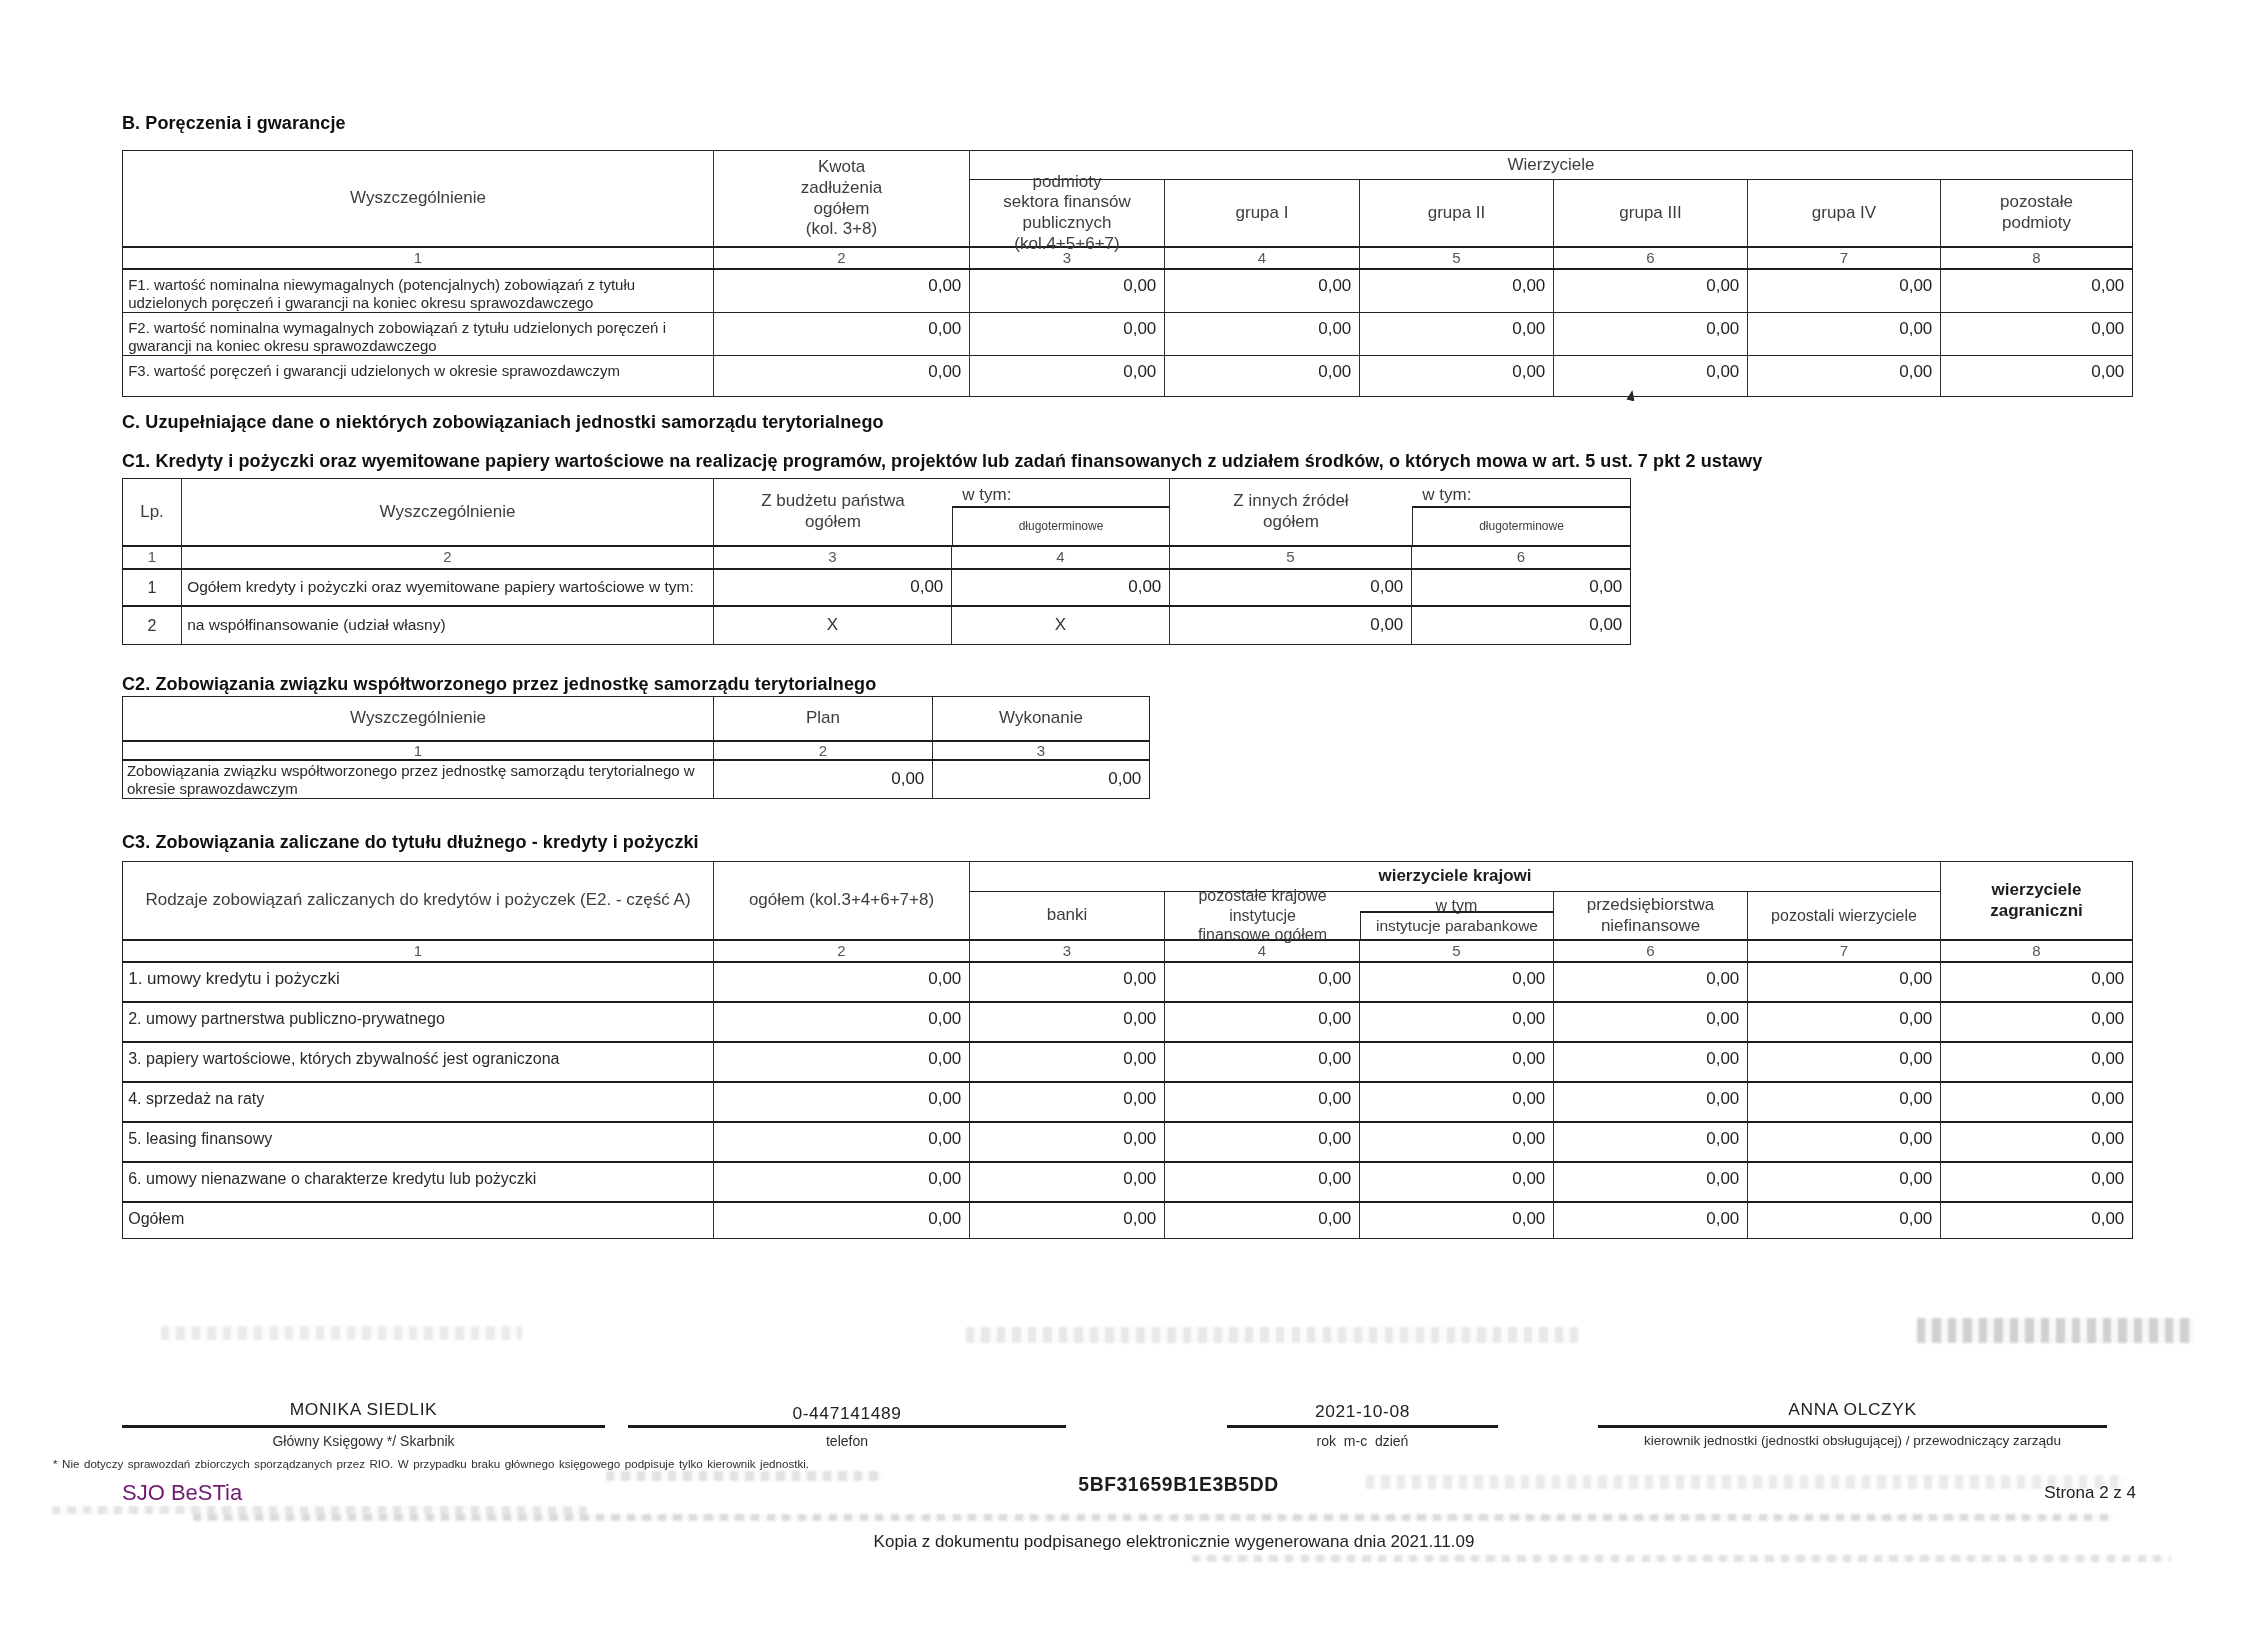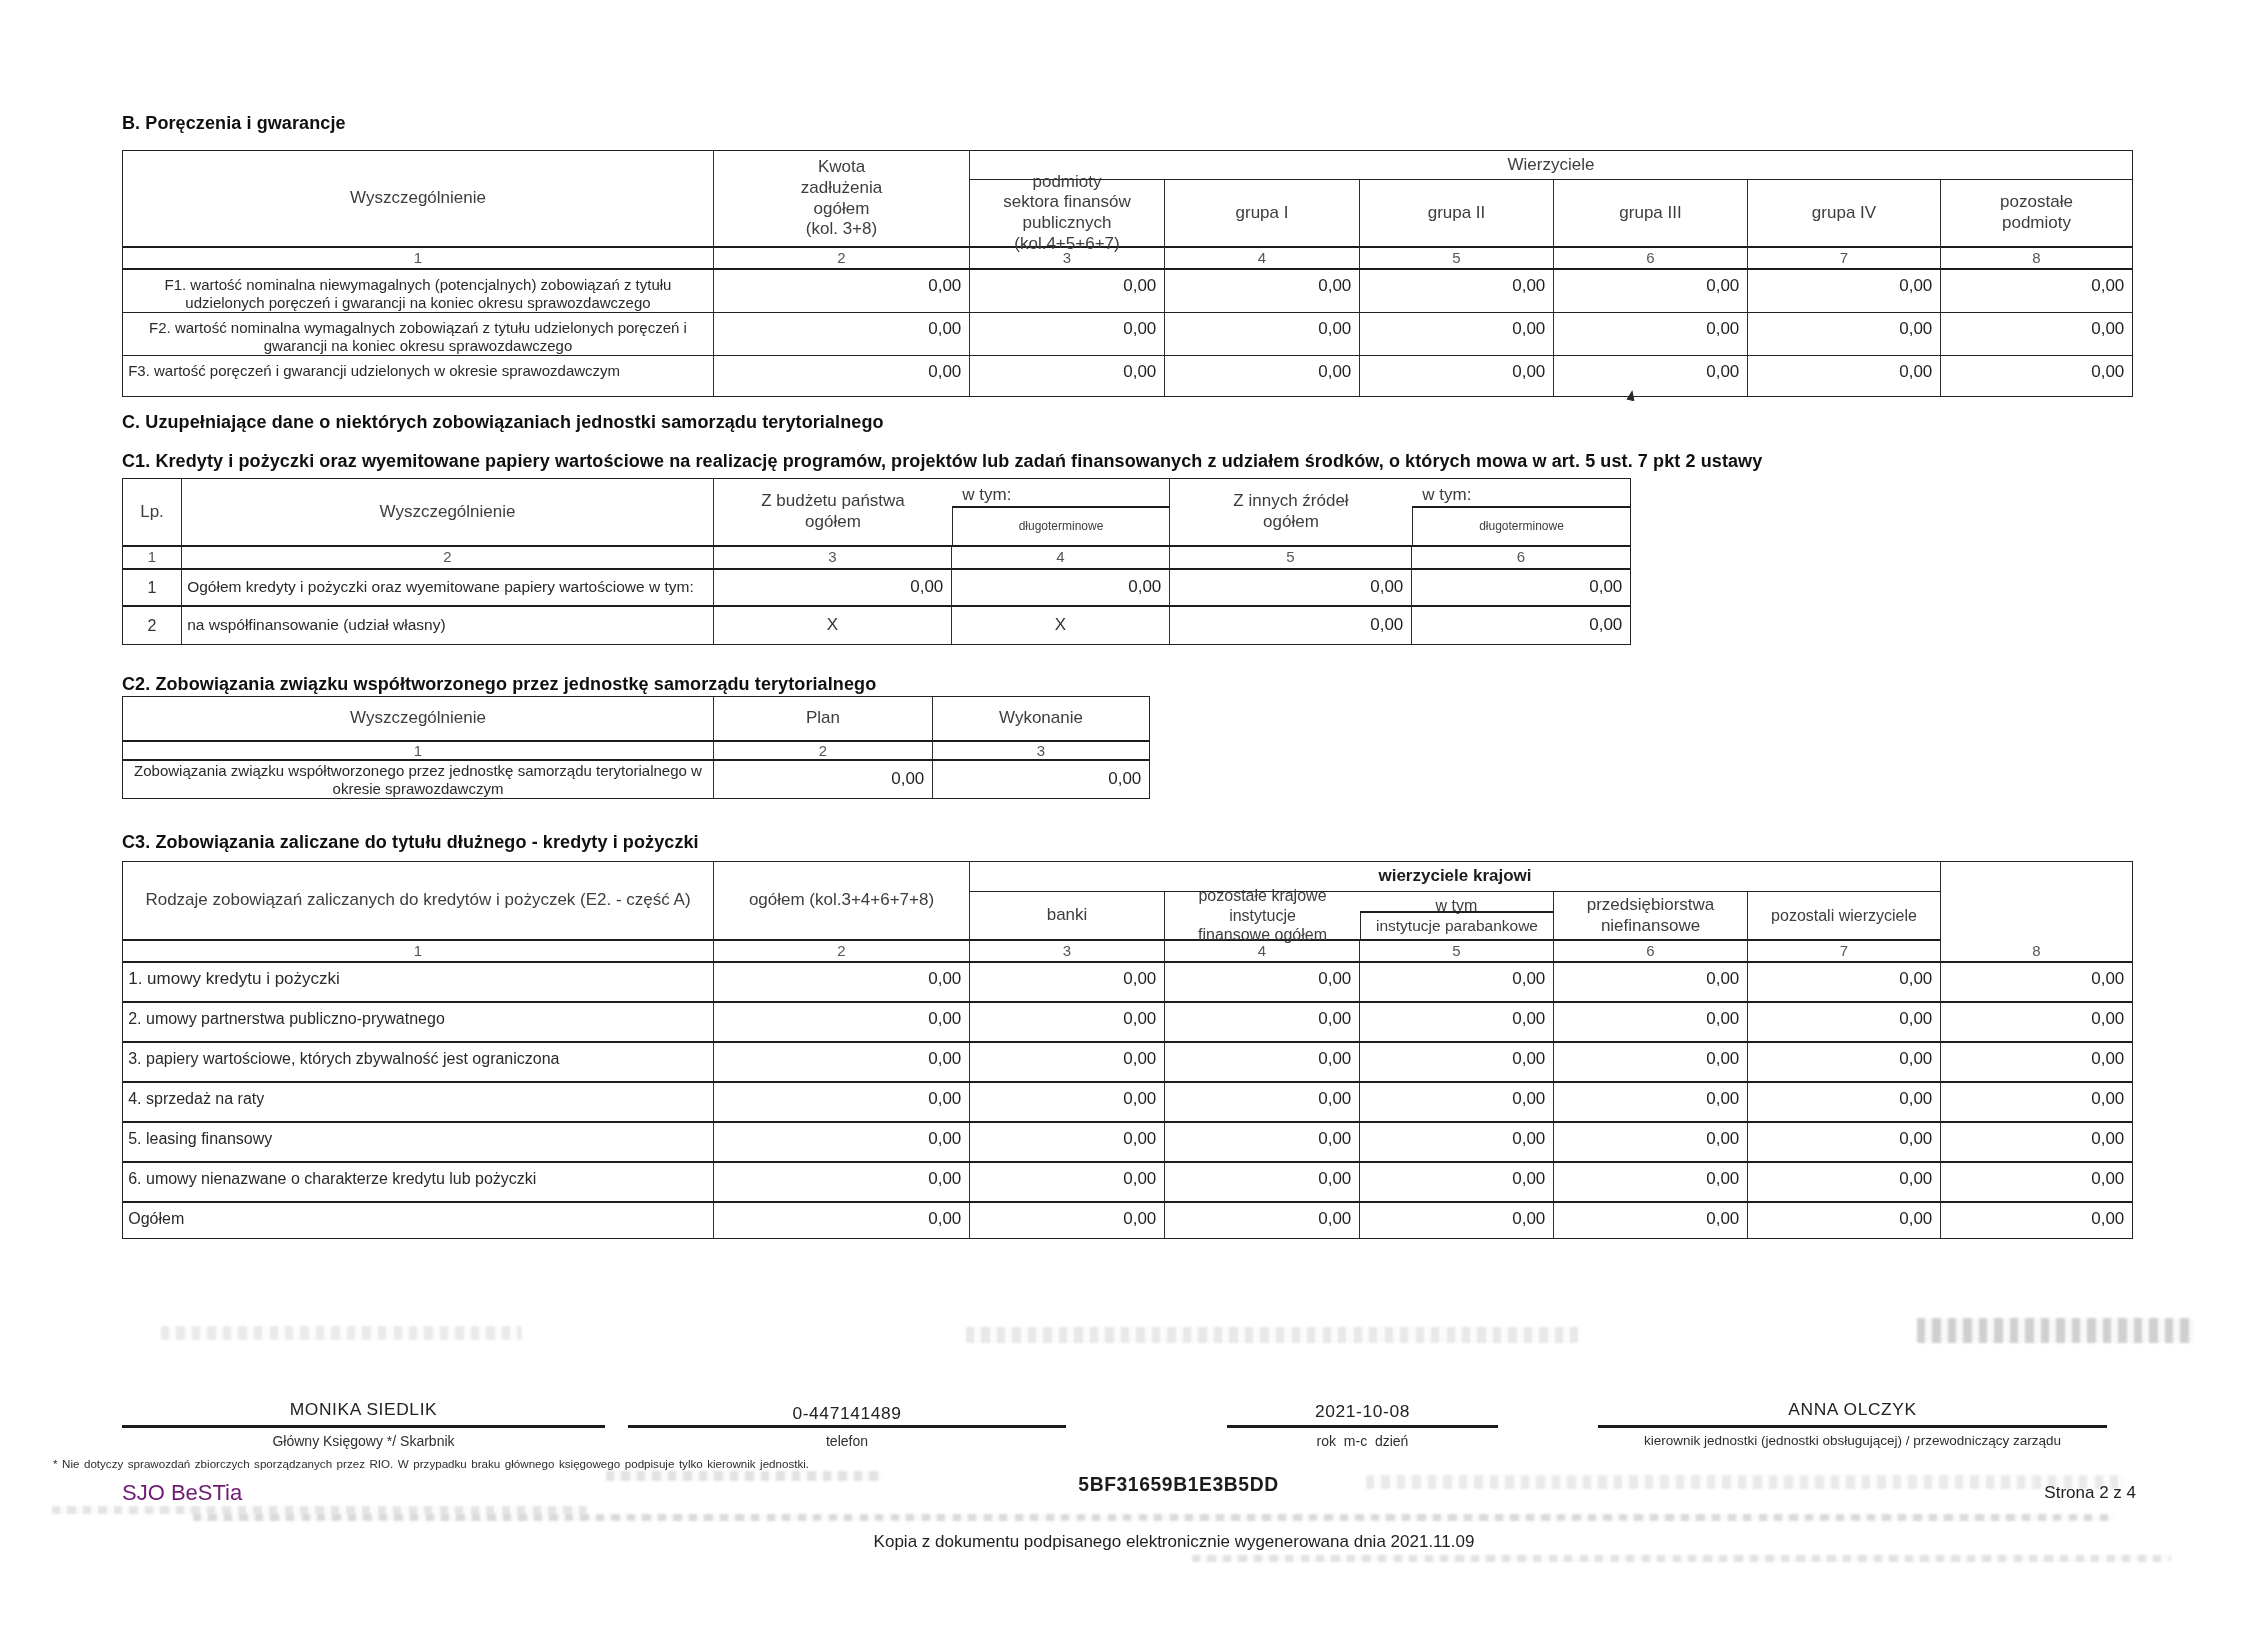--- a/index.html
+++ b/index.html
@@ -7,21 +7,21 @@
   .abs{position:absolute;}
   .title{position:absolute;font-size:18px;font-weight:bold;color:#101010;letter-spacing:0.1px;white-space:nowrap;}
   .tbl{position:absolute;display:grid;background:#fff;border:1.9px solid #232323;box-sizing:border-box;}
   .cell{box-sizing:border-box;border-right:1.3px solid #2e2e2e;border-bottom:1.3px solid #2e2e2e;display:flex;align-items:center;justify-content:center;text-align:center;color:#3d3d3d;padding:2.6px 6.4px;font-size:17px;line-height:1.22;}
   .pre{white-space:pre-line;}
   .nbr{border-right:none;}
   .bb3{border-bottom-width:1.9px;border-bottom-color:#222;}
   .bb4{border-bottom-width:2.6px;border-bottom-color:#1d1d1d;}
   .bb0{border-bottom:none;}
   .num{font-size:15px;color:#555;padding:1.3px;}
-  .lbl{justify-content:flex-start;text-align:center;color:#2a2a2a;font-size:15px;padding:3.9px 5.2px;}
+  .lbl{justify-content:flex-start;text-align:left;color:#2a2a2a;font-size:15px;padding:3.9px 5.2px;}
   .vtop{align-items:flex-start;padding-top:5.8px;}
   .val{justify-content:flex-end;color:#1f1f1f;font-size:17px;padding-right:7.7px;}
   .nowrap{white-space:nowrap;overflow:hidden;}
   .bold{font-weight:bold;color:#1c1c1c;}
   .rel{position:relative;padding:0;}
   .wtym-left{position:absolute;top:5.8px;left:10.3px;font-size:17px;color:#3d3d3d;}
   .wtym-ctr{position:absolute;top:3.9px;left:0;right:0;text-align:center;font-size:16px;color:#3d3d3d;}
   .subbox{position:absolute;left:0;right:0;bottom:0;border-top:2.6px solid #1d1d1d;border-left:1.9px solid #2a2a2a;display:flex;align-items:center;justify-content:center;font-size:12px;color:#3d3d3d;box-sizing:border-box;}
   .sig-name{position:absolute;text-align:center;font-size:17.4px;color:#222;letter-spacing:0.6px;white-space:nowrap;}
   .sig-line{position:absolute;height:2.6px;background:#1c1c1c;}
@@ -143,20 +143,21 @@
   <div class="cell val bb0" style="grid-column:2;grid-row:3;">0,00</div>
   <div class="cell val bb0 nbr" style="grid-column:3;grid-row:3;">0,00</div>
 </div>
 
 <div class="title" style="left:122px;top:832px;">C3. Zobowiązania zaliczane do tytułu dłużnego - kredyty i pożyczki</div>
 
 <div class="tbl" style="left:122px;top:861px;grid-template-columns:591px 256px 195px 195px 194px 194px 193px 191px;grid-template-rows:30px 49px 22px 40px 40px 40px 40px 40px 40px 35px;">
   <div class="cell bb4" style="grid-column:1;grid-row:1/3;">Rodzaje zobowiązań zaliczanych do kredytów i pożyczek (E2. - część A)</div>
   <div class="cell bb4" style="grid-column:2;grid-row:1/3;">ogółem (kol.3+4+6+7+8)</div>
   <div class="cell bold bb3" style="grid-column:3/8;grid-row:1;">wierzyciele krajowi</div>
+  <div class="cell bold bb4 nbr" style="grid-column:8;grid-row:1/3;">wierzyciele zagraniczni</div>
   <div class="cell bb4" style="grid-column:3;grid-row:2;">banki</div>
   <div class="cell pre bb4 nbr" style="grid-column:4;grid-row:2;font-size:16px;">pozostałe krajowe instytucje
 finansowe ogółem</div>
   <div class="cell rel bb4" style="grid-column:5;grid-row:2;">
     <span class="wtym-ctr">w tym</span>
     <span class="subbox" style="height:28px;font-size:15.5px;">instytucje parabankowe</span>
   </div>
   <div class="cell pre bb4" style="grid-column:6;grid-row:2;">przedsiębiorstwa
 niefinansowe</div>
   <div class="cell bb4" style="grid-column:7;grid-row:2;font-size:16px;">pozostali wierzyciele</div>

